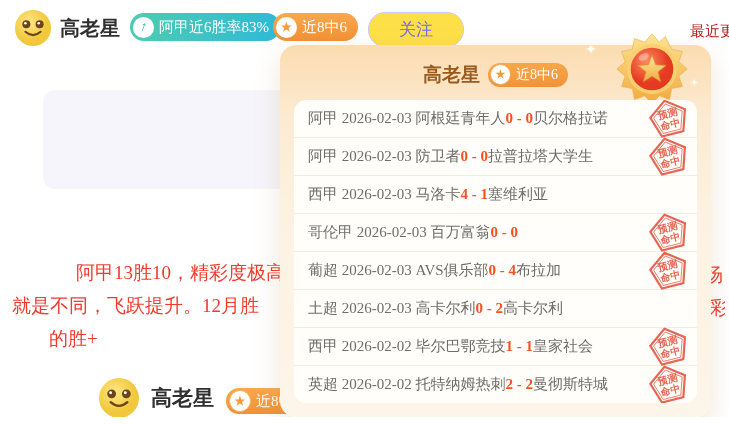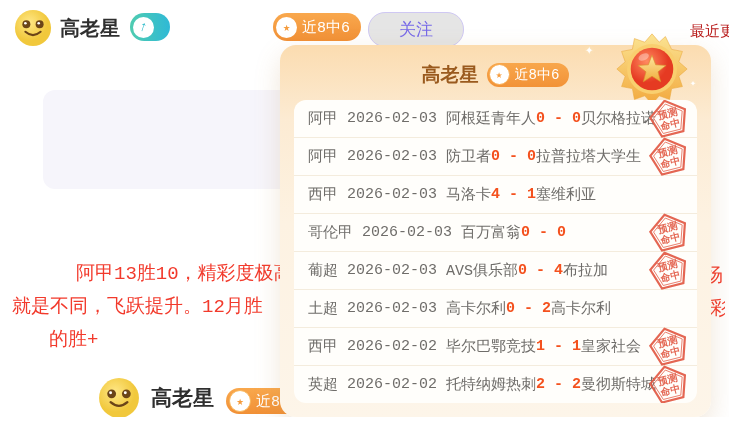--- a/index.html
+++ b/index.html
@@ -1,31 +1,31 @@
 <!DOCTYPE html>
 <html><head>
 <meta charset="utf-8">
 <style>
   html,body{margin:0;padding:0;background:#fff;}
   .stage{position:relative;width:729px;height:417px;overflow:hidden;background:#fff;
-         font-family:Liberation Mono, monospace;}
+         font-family:Liberation Serif, serif;}
 
   
   .top-avatar{position:absolute;left:14px;top:9px;width:38px;height:38px;}
   .top-name{position:absolute;left:60px;top:15px;font-size:20px;font-weight:bold;color:#2f2f2f;}
   .pill{position:absolute;display:flex;align-items:center;border-radius:14px;color:#fff;
         font-size:15px;padding:0 11px 0 3px;height:28px;box-sizing:border-box;white-space:nowrap;}
   .pill .pico{width:21px;height:21px;border-radius:50%;background:#fff;display:flex;
         align-items:center;justify-content:center;margin-right:5px;font-weight:bold;flex:none;}
   .badge-teal{left:130px;top:13px;background:linear-gradient(90deg,#4fccb0,#2fb9d6);}
   .badge-teal .pico{color:#2fbccb;font-size:14px;}
   .badge-teal .pico span{display:inline-block;transform:rotate(18deg);}
   .badge-orange{left:273px;top:13px;background:linear-gradient(180deg,#f9a84d,#f19036);}
   .badge-orange .pico{color:#f59b3c;font-size:12px;}
-  .follow-btn{position:absolute;left:368px;top:12px;width:94px;height:33px;background:#e5e5e5;
+  .follow-btn{position:absolute;left:368px;top:12px;width:94px;height:33px;background:#fde047;
         border:1px solid #cfc8f3;border-radius:17px;color:#7668e8;font-size:17px;
         display:flex;align-items:center;justify-content:center;cursor:pointer;}
   .recent-label{position:absolute;left:690px;top:22px;width:39px;overflow:hidden;
         color:#b91c1c;font-size:15px;white-space:nowrap;}
   .quote-box{position:absolute;left:43px;top:90px;width:585px;height:99px;background:#f6f5fb;
         border-radius:12px;}
   .red-line{position:absolute;color:#f23a2c;font-size:19px;white-space:nowrap;}
   .rl1{left:76px;top:260px;}
   .rl2{left:12px;top:293px;}
   .rl3{left:12px;top:326px;margin-left:37px;}
@@ -80,20 +80,21 @@
     <circle cx="12" cy="15" r="1.4" fill="#fff"></circle>
       <circle cx="26" cy="15" r="1.4" fill="#fff"></circle>
     <path d="M12 24 Q20 31 28 24" stroke="#6b4418" stroke-width="2.2" fill="none" stroke-linecap="round"></path>
   </svg>
   <div class="top-name">高老星</div>
 
   <div class="pill badge-teal">
     <span class="pico">
         <span>↑</span>
       </span>
+    <span>阿甲近6胜率83%</span>
   </div>
   <div class="pill badge-orange">
     <span class="pico">★</span>
     <span>近8中6</span>
   </div>
   <div class="follow-btn">关注</div>
   <div class="recent-label">最近更</div>
 
   <div class="quote-box"></div>
 

